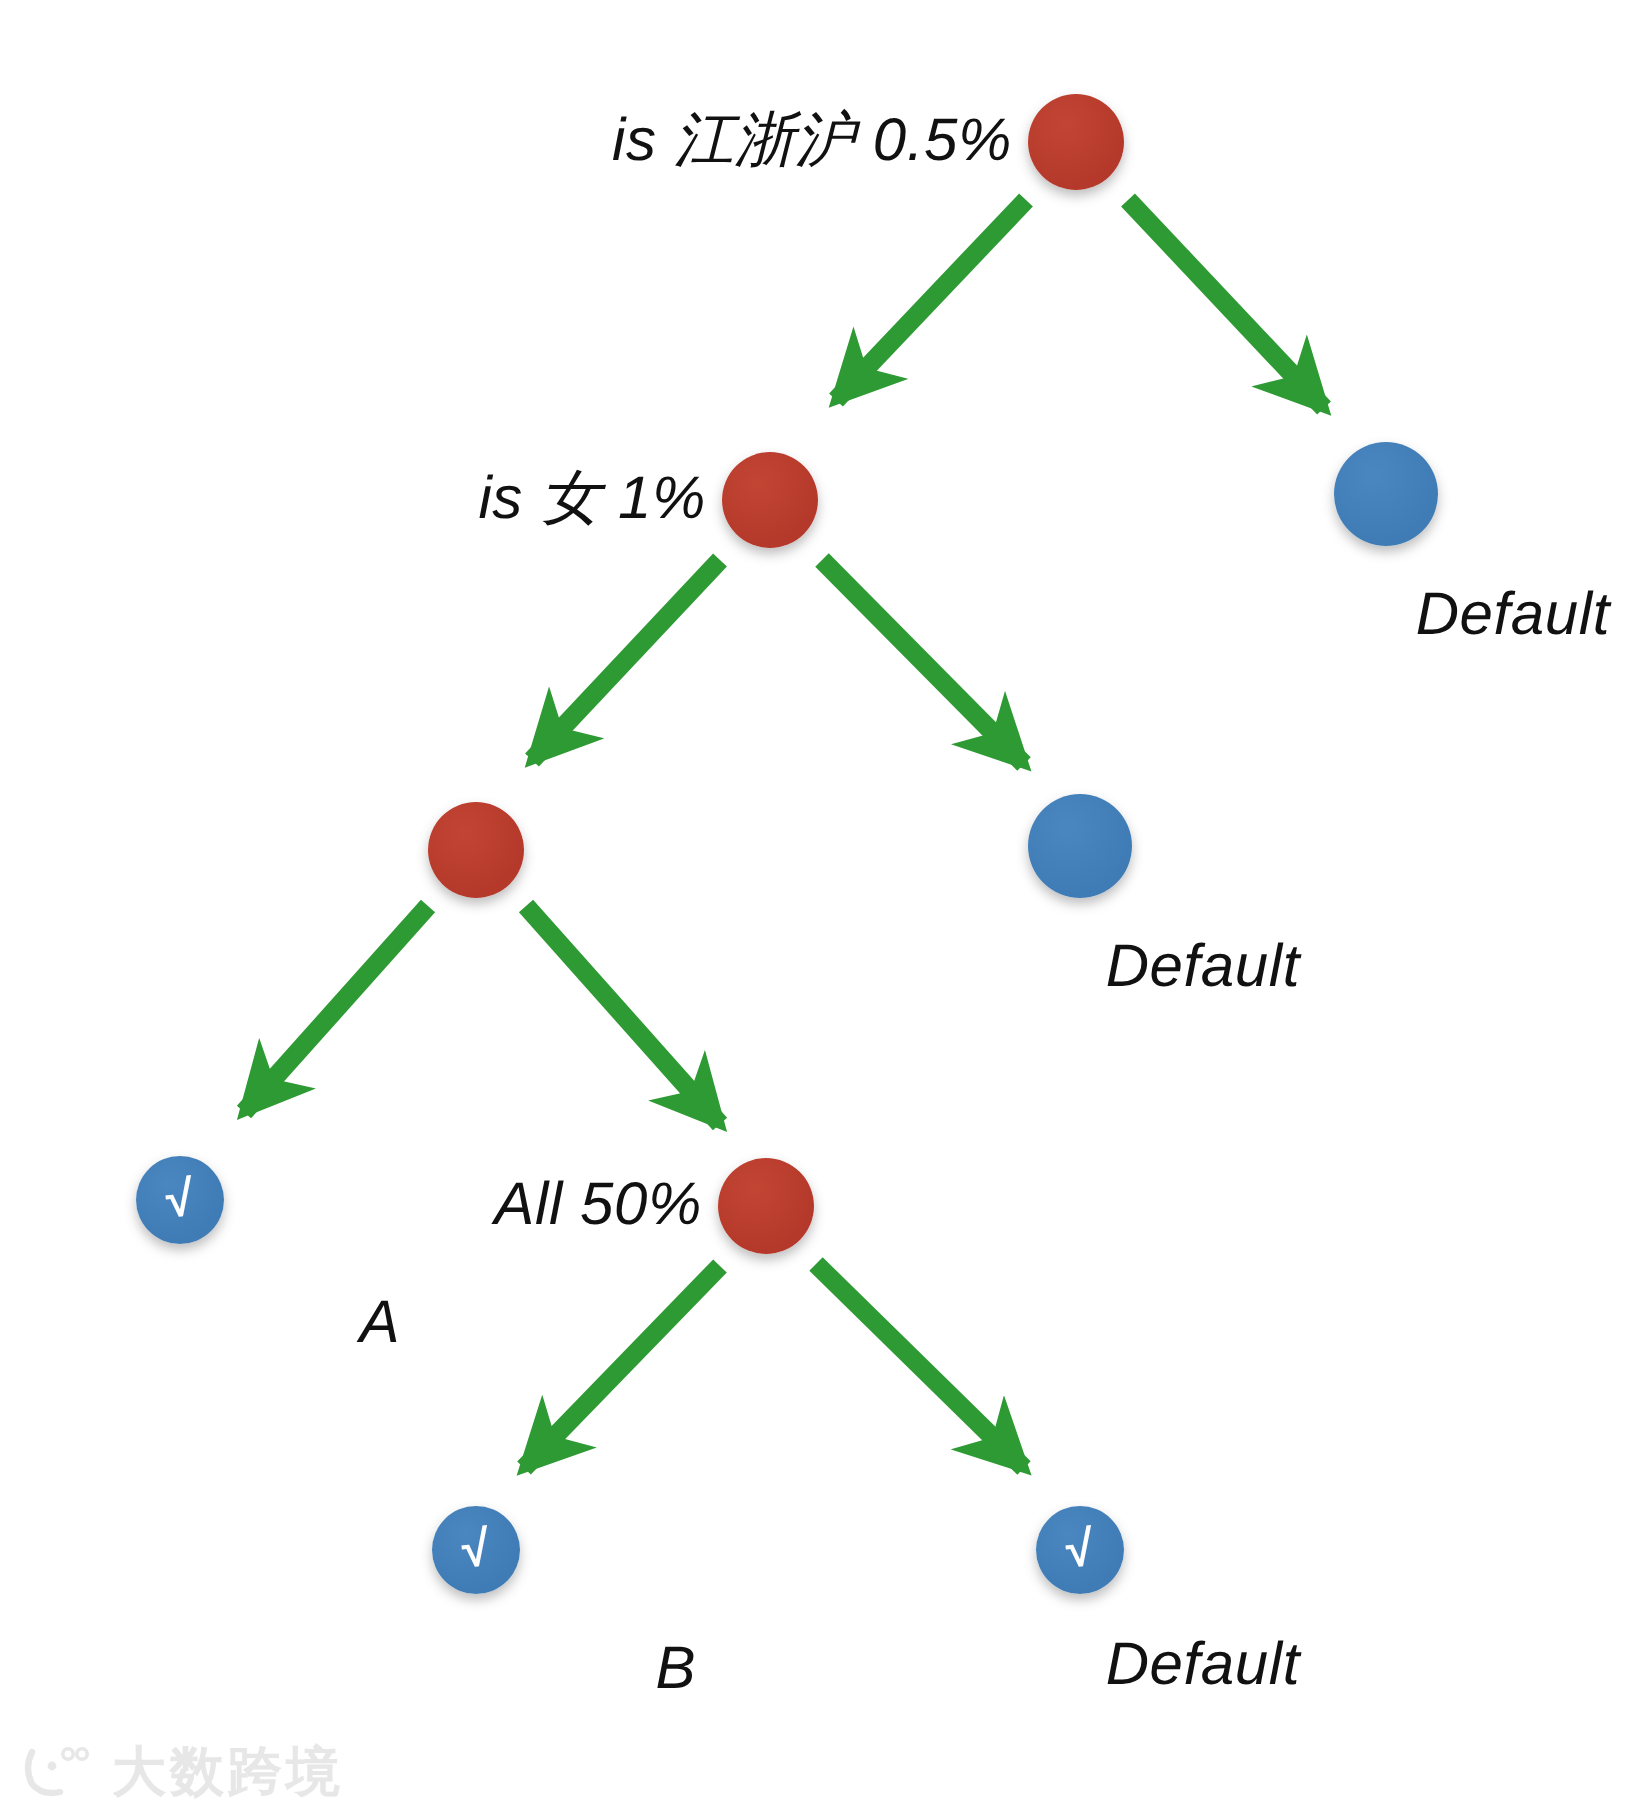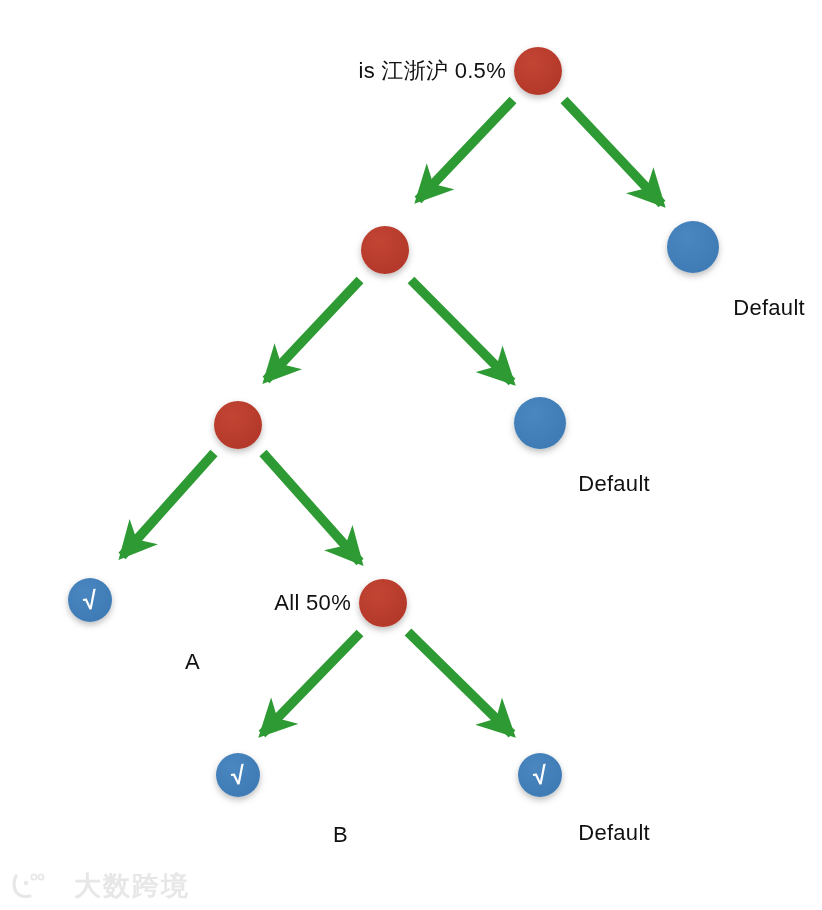--- a/index.html
+++ b/index.html
@@ -7,21 +7,21 @@
     position:relative;width:822px;height:910px;background:#ffffff;overflow:hidden;
     font-family:"Liberation Sans", sans-serif;color:#111111;
   }
   .edges{position:absolute;left:0;top:0;width:822px;height:910px;pointer-events:none;}
   .node{position:absolute;border-radius:50%;box-shadow:0 3px 6px rgba(110,110,110,0.45);}
   .node.decision{width:48px;height:48px;background:radial-gradient(circle at 38% 32%, #c24534, #b5392a 70%);}
   .node.leaf{width:52px;height:52px;background:radial-gradient(circle at 38% 32%, #4a87c0, #3f7cb5 70%);}
   .node.leaf-check{width:44px;height:44px;background:radial-gradient(circle at 38% 32%, #4a87c0, #3f7cb5 70%);
     display:flex;align-items:center;justify-content:center;}
   .check-glyph{color:#ffffff;font-size:25px;font-weight:bold;transform:rotate(-6deg);line-height:1;}
-  .lbl{position:absolute;font-size:22px;line-height:36px;letter-spacing:0.3px;white-space:nowrap;}
+  .lbl{position:absolute;font-size:30px;line-height:36px;letter-spacing:0.3px;white-space:nowrap;font-style:italic;}
   .lbl.side{text-align:right;}
   .lbl.below{width:220px;text-align:right;}
   
   #node-root{left:514px;top:47px;}
   #node-female{left:361px;top:226px;}
   #node-default1{left:667px;top:221px;}
   #node-all30{left:214px;top:401px;}
   #node-default2{left:514px;top:397px;}
   #node-a{left:68px;top:578px;}
   #node-all50{left:359px;top:579px;}
@@ -31,21 +31,21 @@
   #lbl-root{right:316px;top:53px;}
   #lbl-female{right:469px;top:232px;}
   #lbl-default1{left:585px;top:290px;}
   #lbl-all30{right:610px;top:407px;}
   #lbl-default2{left:430px;top:466px;}
   #lbl-a{left:-20px;top:644px;}
   #lbl-all50{right:471px;top:585px;}
   #lbl-b{left:128px;top:817px;}
   #lbl-default3{left:430px;top:815px;}
   .watermark{
-    position:absolute;left:10px;top:868px;display:flex;align-items:center;gap:24px;
+    position:absolute;left:10px;top:868px;display:flex;align-items:center;gap:6px;
     color:#e7e7e7;user-select:none;
   }
   .watermark-text{font-size:27px;font-weight:bold;letter-spacing:2px;}
 </style>
 </head>
 <body>
 
 <div class="canvas">
 
   <svg class="edges" width="822" height="910" viewBox="0 0 822 910">
@@ -74,20 +74,21 @@
   </div>
   <div id="node-all50" class="node decision"></div>
   <div id="node-b" class="node leaf-check">
     <span class="check-glyph">√</span>
   </div>
   <div id="node-default3" class="node leaf-check">
     <span class="check-glyph">√</span>
   </div>
 
   <div id="lbl-root" class="lbl side">is 江浙沪 0.5%</div>
+  <div id="lbl-female" class="lbl side">is 女 1%</div>
   <div id="lbl-default1" class="lbl below">Default</div>
   <div id="lbl-default2" class="lbl below">Default</div>
   <div id="lbl-a" class="lbl below">A</div>
   <div id="lbl-all50" class="lbl side">All 50%</div>
   <div id="lbl-b" class="lbl below">B</div>
   <div id="lbl-default3" class="lbl below">Default</div>
 
   <div class="watermark">
     <svg width="40" height="30" viewBox="0 0 40 30">
       <path d="M6 5 q-4 8 0 16 q5 6 14 4" fill="none" stroke="#e7e7e7" stroke-width="3.2" stroke-linecap="round"></path>

